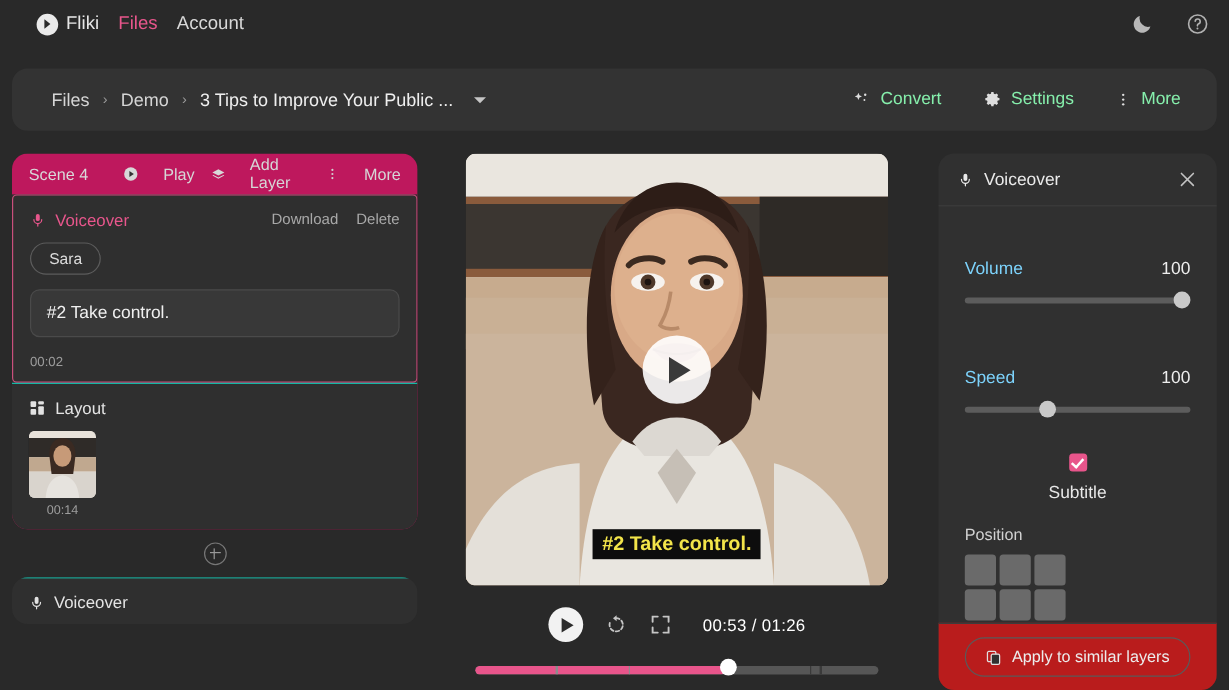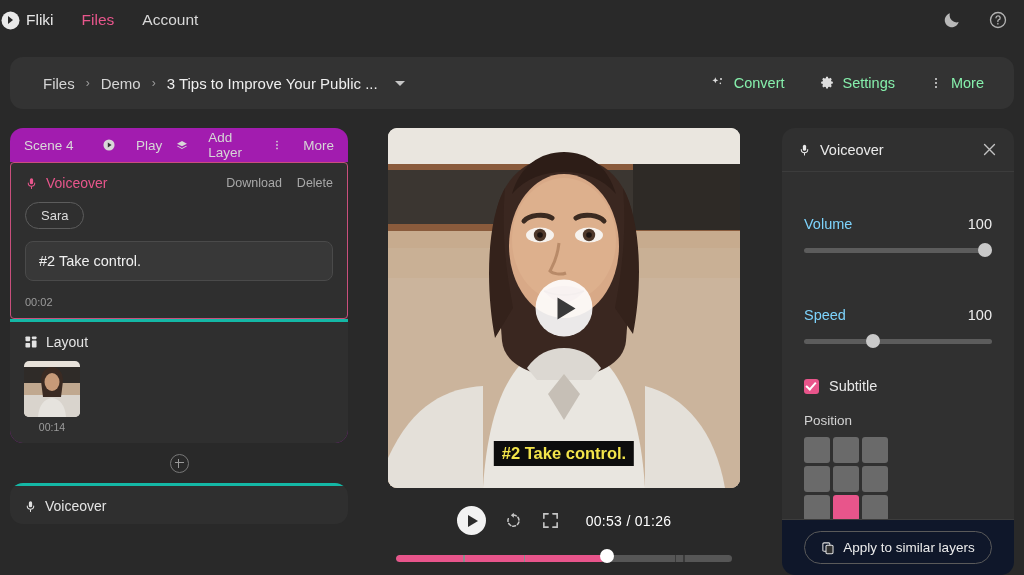--- a/index.html
+++ b/index.html
@@ -10,21 +10,21 @@
     color: #e8e8e8;
     overflow: hidden;
   }
   #app { position: relative; width: 1024px; height: 575px; }
 
   
   #topnav {
     position: absolute; left: 0; top: 0; width: 1024px; height: 40px;
     display: flex; align-items: center;
   }
-  .nav-left { display: flex; align-items: center; gap: 28px; padding-left: 3px; }
+  .nav-left { display: flex; align-items: center; gap: 16px; padding-left: 32px; }
   .brand { display: flex; align-items: center; gap: 8px; font-size: 15.5px; color: #e6e6e6; }
   .brand-mark {
     width: 15px; height: 15px; border-radius: 50%;
     background: #eaeaea; position: relative;
     box-shadow: 0 0 0 1.5px #eaeaea;
   }
   .brand-mark::after {
     content: ""; position: absolute; left: 4.5px; top: 3.5px;
     border-left: 5.5px solid #2a2a2a;
     border-top: 4px solid transparent; border-bottom: 4px solid transparent;
@@ -54,32 +54,32 @@
   .crumb-actions {
     margin-left: auto; display: flex; align-items: center; gap: 34px; padding-right: 30px;
   }
   .cact { display: flex; align-items: center; gap: 8px; font-size: 14.5px; color: #86efac; cursor: pointer; }
 
   
   #scenes {
     position: absolute; left: 10px; top: 128px; width: 338px; height: 447px;
     overflow: hidden;
   }
-  .scene-card { background: #a21caf; border-radius: 13px; overflow: hidden; }
+  .scene-card { background: #be185d; border-radius: 13px; overflow: hidden; }
   .scene-head {
     height: 34px; display: flex; align-items: center; gap: 0;
     padding: 0 14px; font-size: 13.5px; color: #d9d9d9;
   }
   .scene-name { min-width: 64px; }
   .sh-act { display: flex; align-items: center; gap: 20px; margin-left: 14px; color: #d6d6d6; cursor: pointer; justify-content: flex-end; }
   .scene-body { background: #2f2f2f; }
 
   .layer {
     position: relative; padding: 12px 14px 10px 14px;
-    border-top: 3px solid #14b8a6;
+    border-top: 1px solid #14b8a6;
   }
   .layer.active { border: 1.6px solid #c94f7c; border-radius: 4px; }
   .layer-top { display: flex; align-items: center; }
   .layer-title { display: flex; align-items: center; gap: 8px; font-size: 14px; }
   .layer-title.vo { color: #e8568c; }
   .layer-acts { margin-left: auto; display: flex; gap: 15px; font-size: 12.5px; color: #a9a9a9; }
   .layer-acts span { cursor: pointer; }
 
   .chip {
     display: inline-block; margin-top: 11px;
@@ -185,40 +185,40 @@
   .slider-track {
     position: absolute; left: 0; right: 0; top: 4.5px; height: 5px;
     background: #5c5c5c; border-radius: 3px;
   }
   .slider-knob {
     position: absolute; top: 0; width: 14px; height: 14px; border-radius: 50%;
     background: #c9c9c9; cursor: pointer;
   }
   .gap-lg { height: 26px; }
 
-  .check-row { display: flex; align-items: center; gap: 10px; margin-top: 4px; }
+  .check-row { display: flex; align-items: center; gap: 10px; margin-top: 4px; flex-direction: column; }
   .cbox {
     width: 15px; height: 15px; border-radius: 3px; background: #e8558b;
     position: relative; cursor: pointer;
   }
   .cbox::after {
     content: ""; position: absolute; left: 4.3px; top: 1.6px;
     width: 4px; height: 8px; border: solid #fff; border-width: 0 2px 2px 0;
     transform: rotate(42deg);
   }
   .sub-lbl { font-size: 14.5px; color: #e8e8e8; }
   .sec-lbl { font-size: 13.5px; color: #d2d2d2; margin-top: 19px; }
 
   .posgrid { margin-top: 9px; display: grid; grid-template-columns: repeat(3, 26px); gap: 3px; }
   .poscell { width: 26px; height: 26px; background: #6a6a6a; border-radius: 3px; cursor: pointer; }
   .poscell.sel { background: #e8558b; }
 
   .apply-bar {
     position: absolute; left: 0; bottom: 0; width: 232px; height: 56px;
-    background: #0f172a; border-top: 1px solid #3c3c3c;
+    background: #b91c1c; border-top: 1px solid #3c3c3c;
     display: flex; align-items: center; justify-content: center;
   }
   .apply-btn {
     display: flex; align-items: center; gap: 8px;
     border: 1px solid #5a5a5a; border-radius: 17px;
     padding: 8px 16px; font-size: 13.5px; color: #ececec; cursor: pointer;
     background: transparent;
   }
   .font-sel {
     margin-top: 8px; height: 30px; border: 1px solid #565656; border-radius: 8px;

